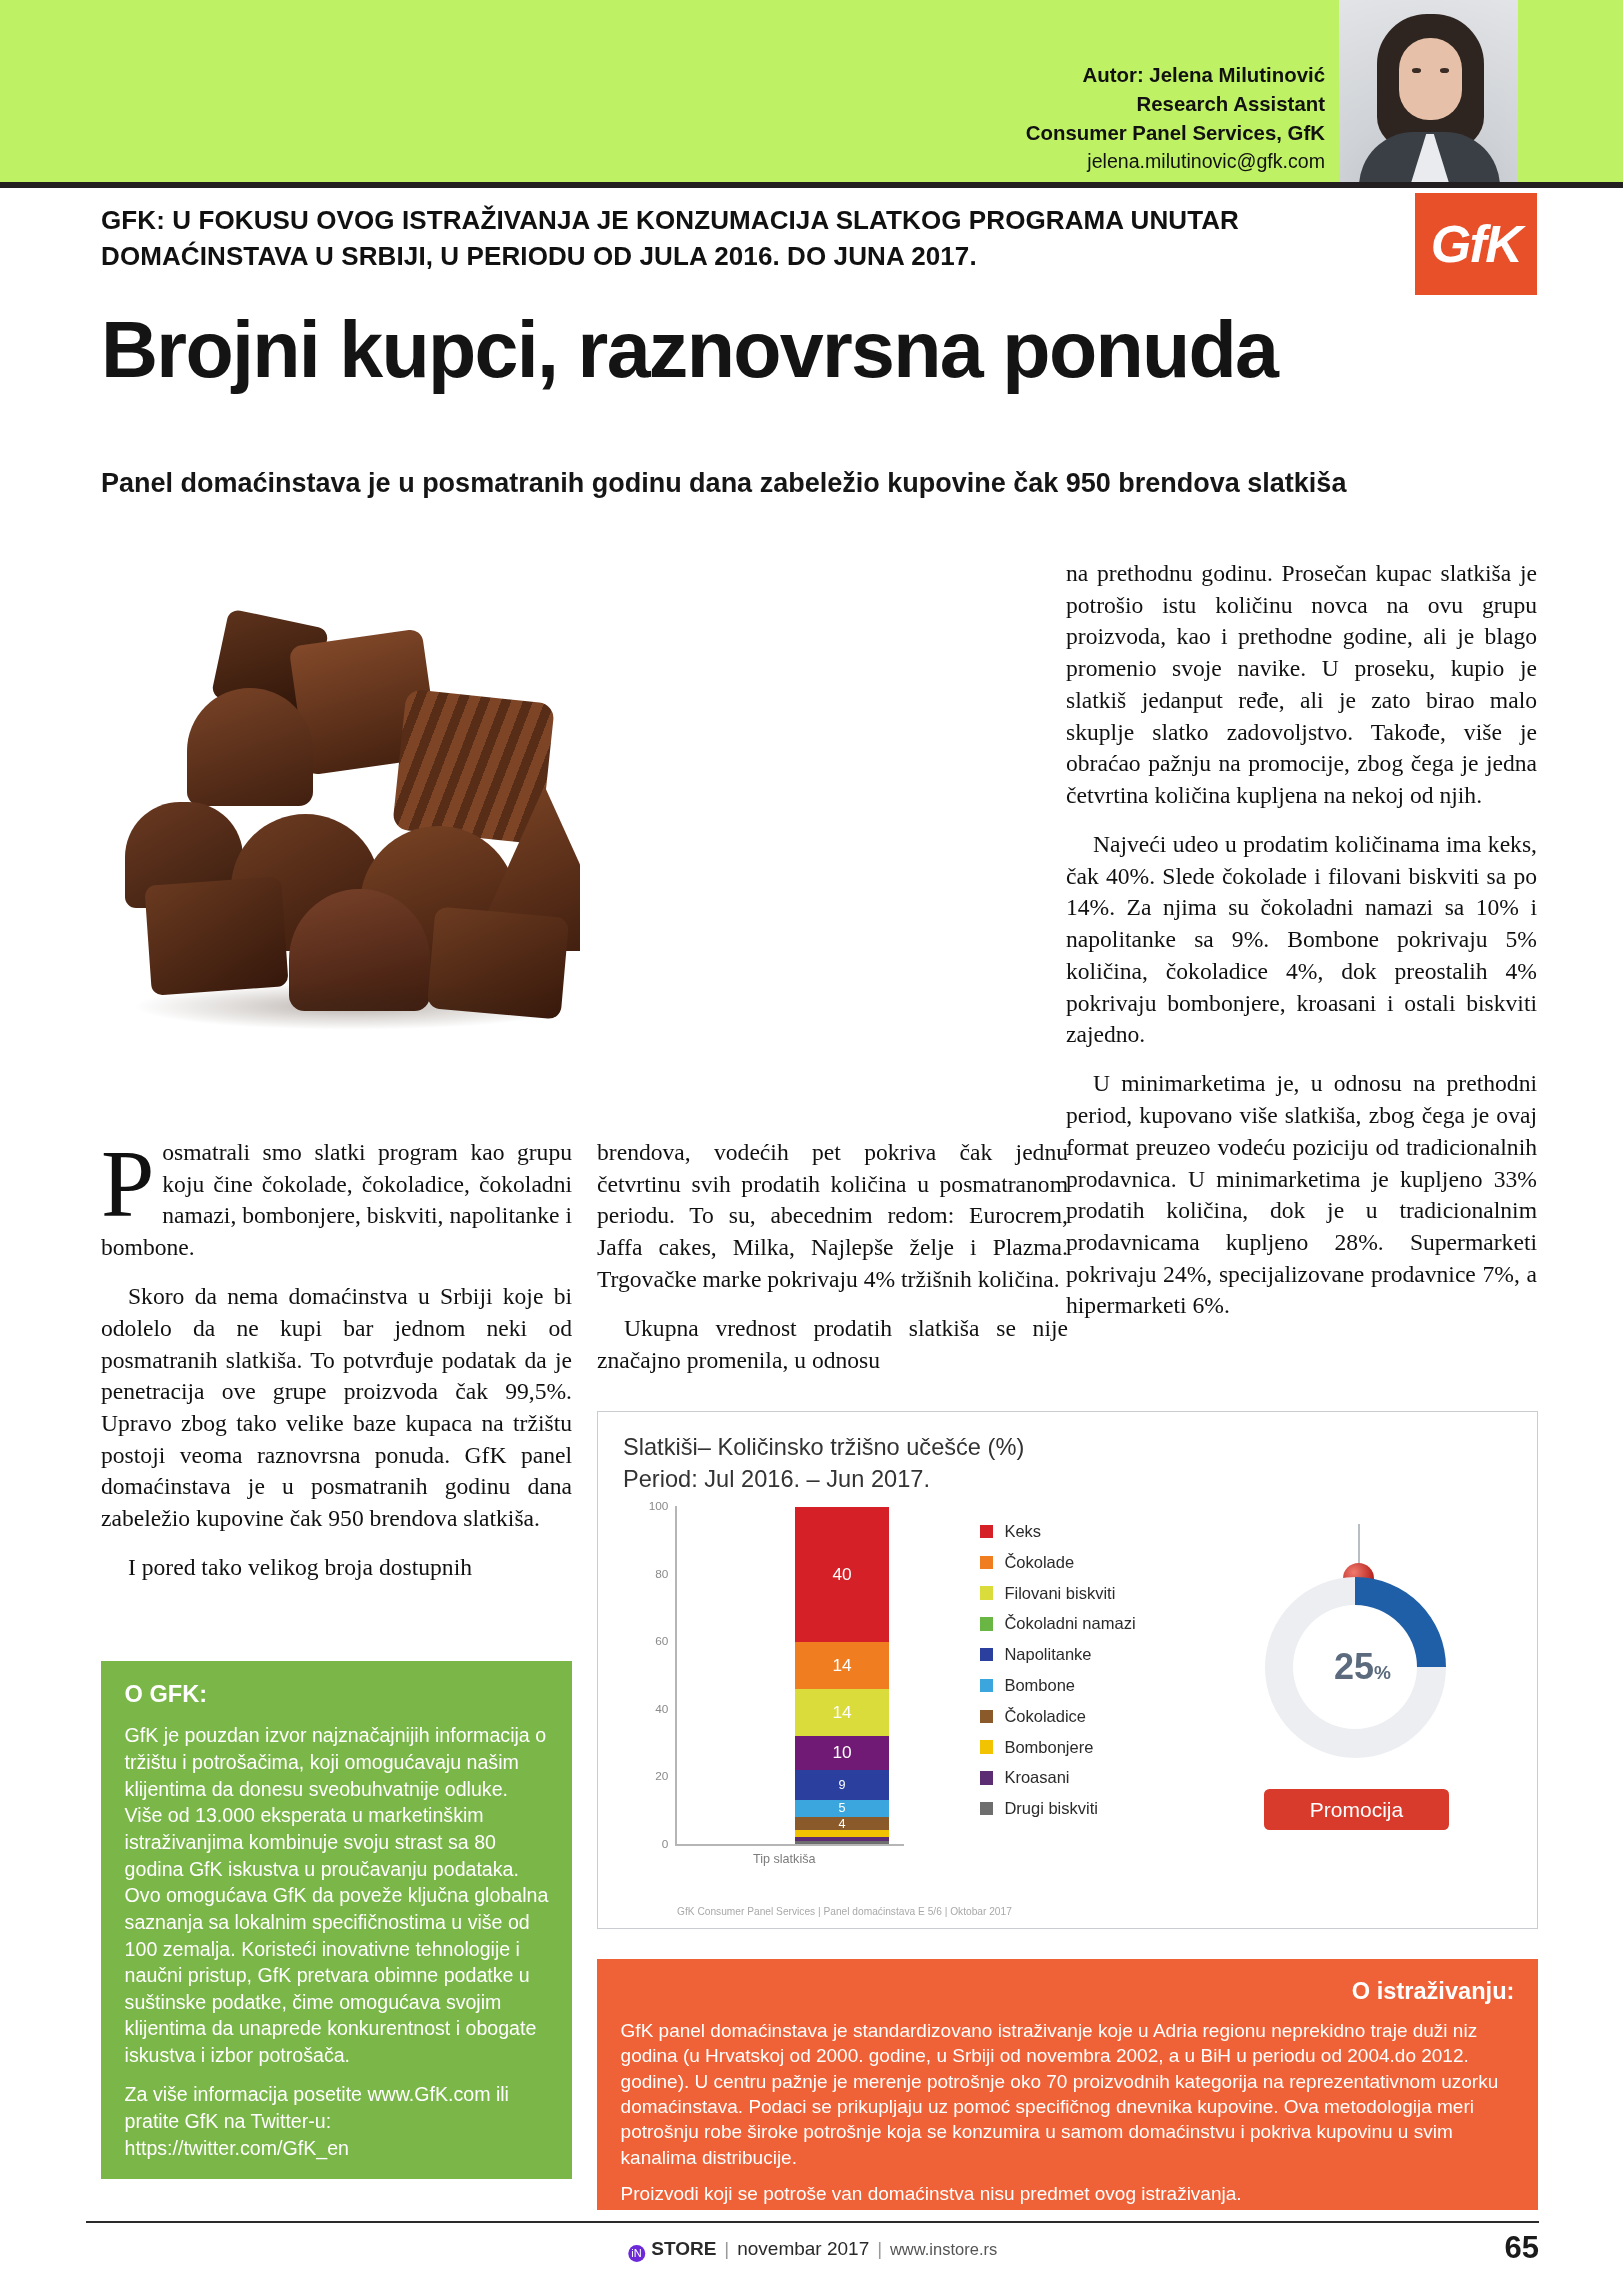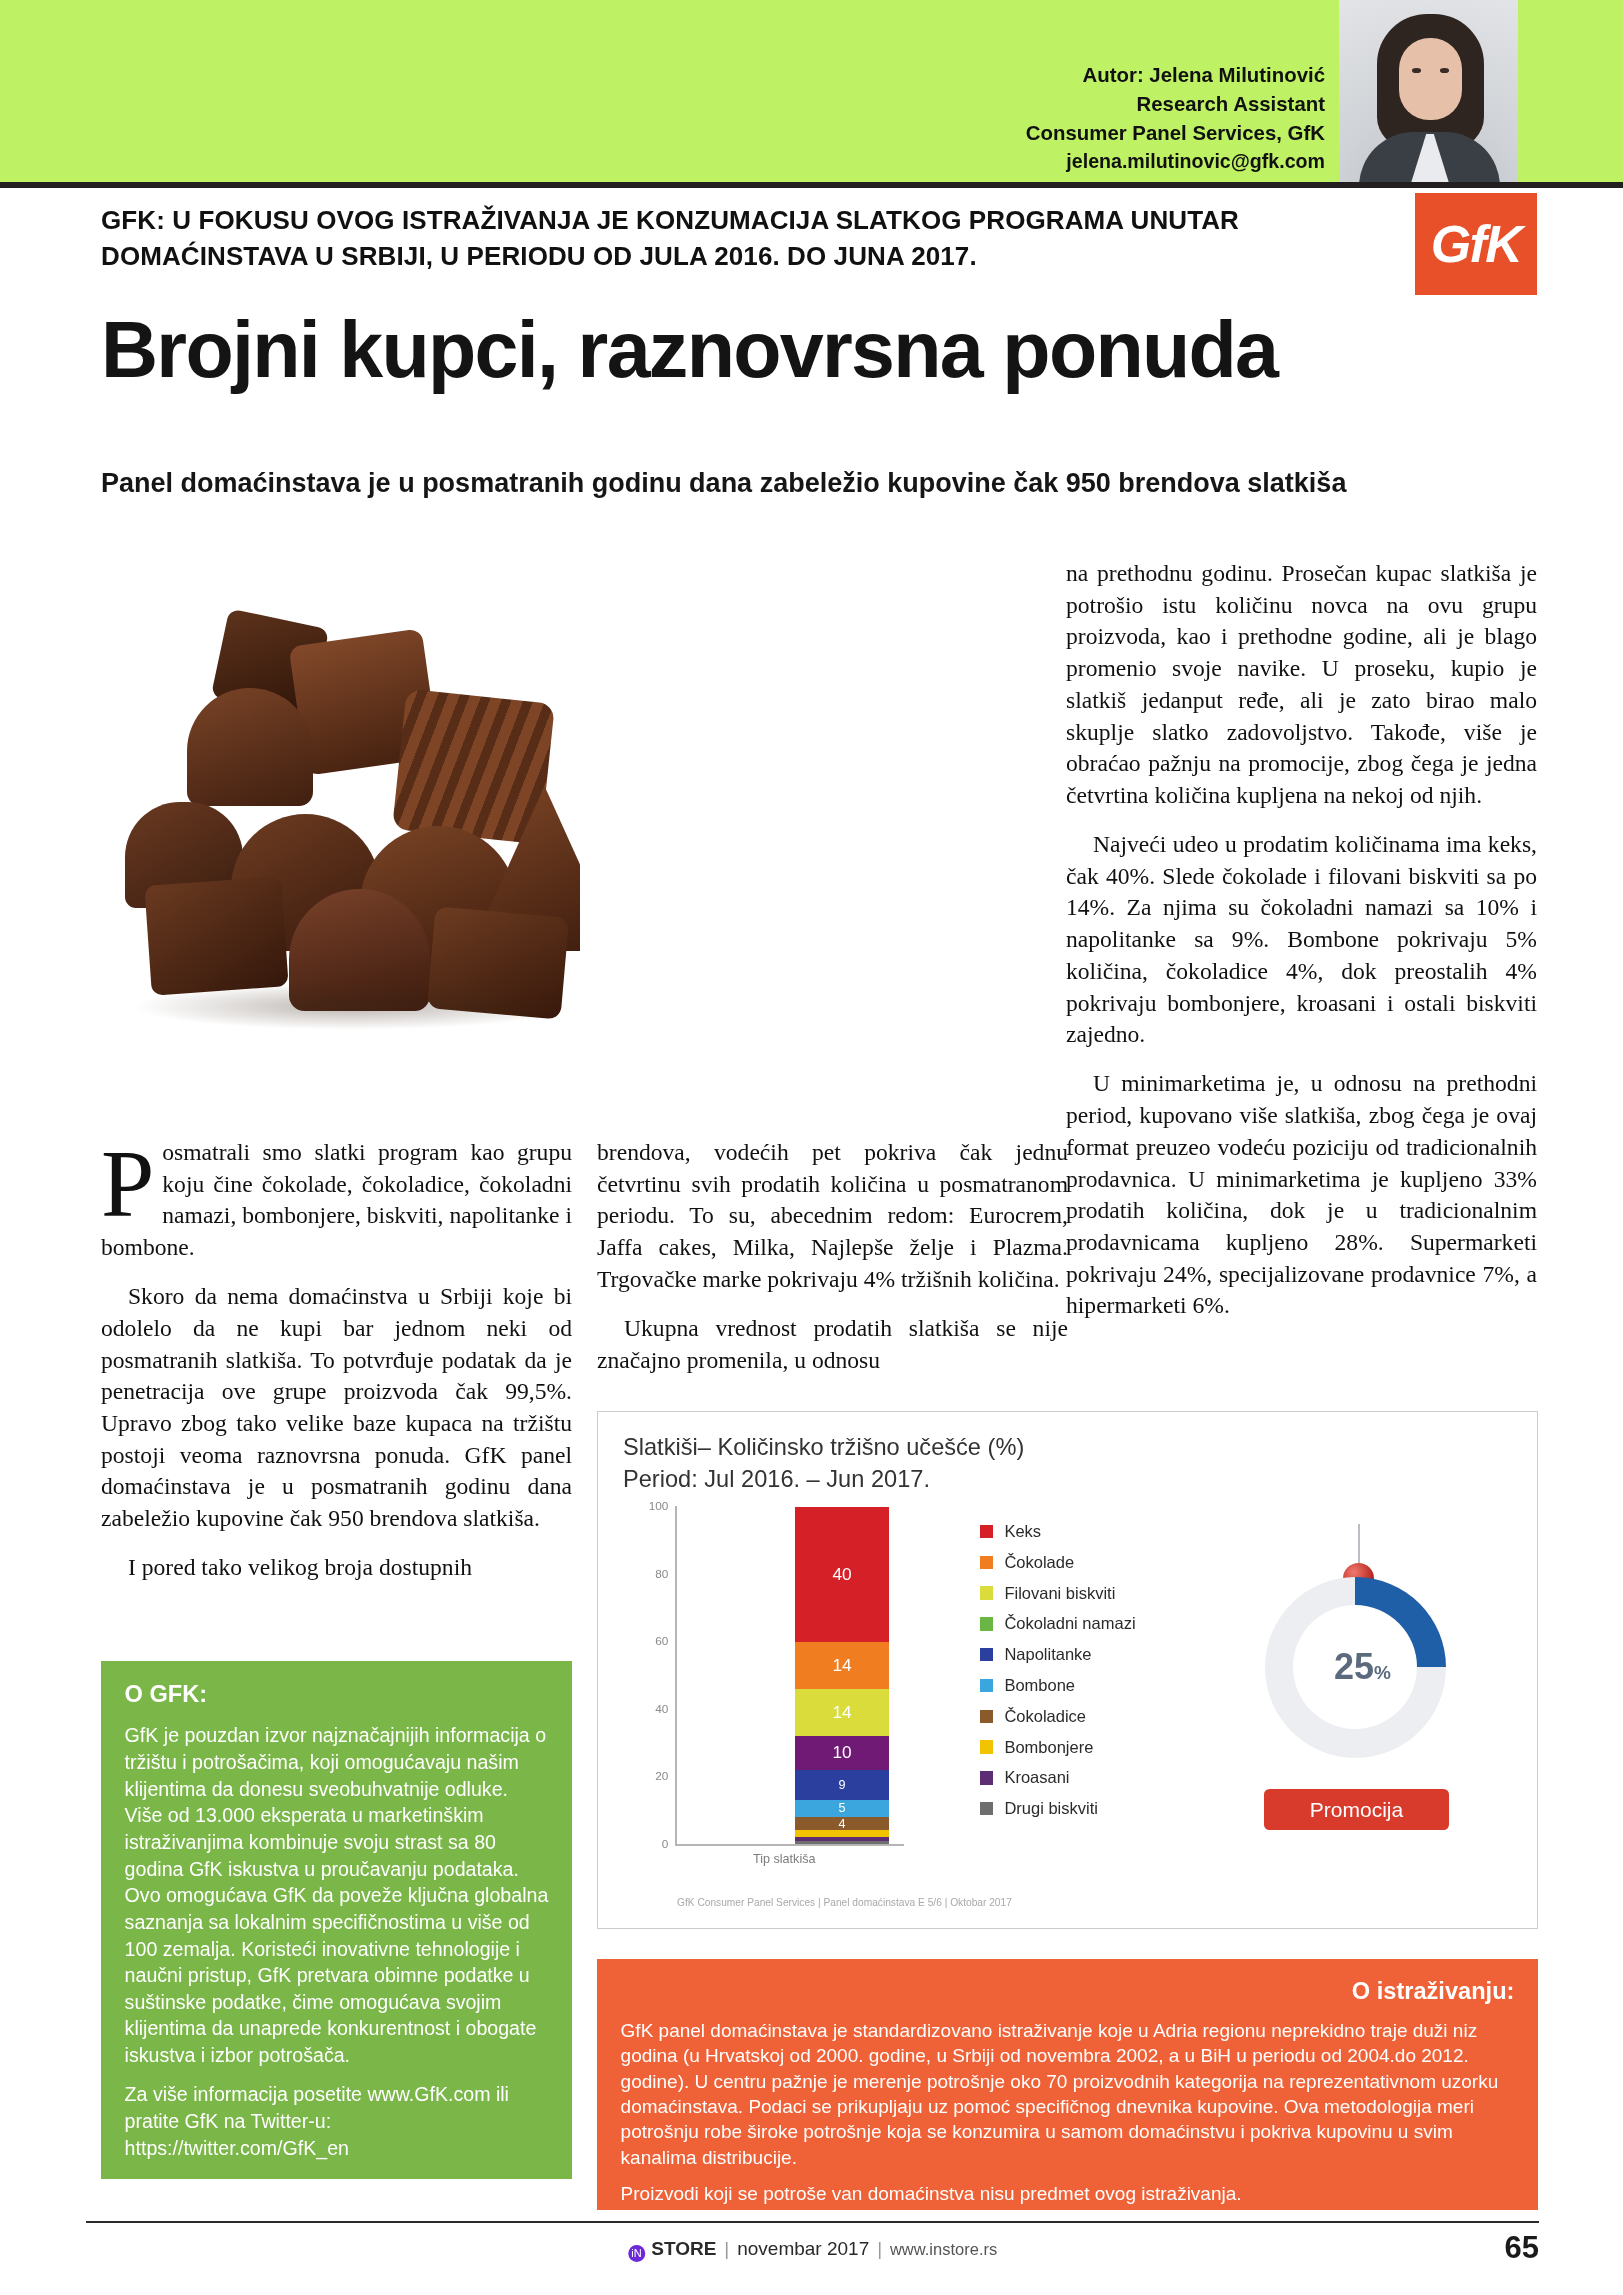--- a/index.html
+++ b/index.html
@@ -42,21 +42,21 @@
   .author-text .l1, .author-text .l2, .author-text .l3 {
     font-weight: bold;
     font-size: 20.4px;
     color: #111;
     display: block;
   }
   .author-text .l4 {
     font-size: 19.6px;
     color: #111;
     display: block;
-    font-weight: bold;
+    font-weight: normal;
   }
   .author-photo {
     position: absolute;
     right: 137px;
     top: 0;
     width: 179px;
     height: 182px;
     overflow: hidden;
     background: #d7d9dc;
   }
@@ -350,21 +350,21 @@
     display: inline-block;
   }
   .legend-label {
     font-family: "Liberation Sans", sans-serif;
     font-size: 16.5px;
     color: #2b2b2b;
   }
   .chart-source {
     position: absolute;
     left: 79px;
-    bottom: 18px;
+    bottom: 9px;
     font-family: "Liberation Sans", sans-serif;
     font-size: 10.2px;
     color: #a9a9a9;
     line-height: 1.5;
   }
 
   
   .donut-wrap {
     position: absolute;
     right: 36px;

